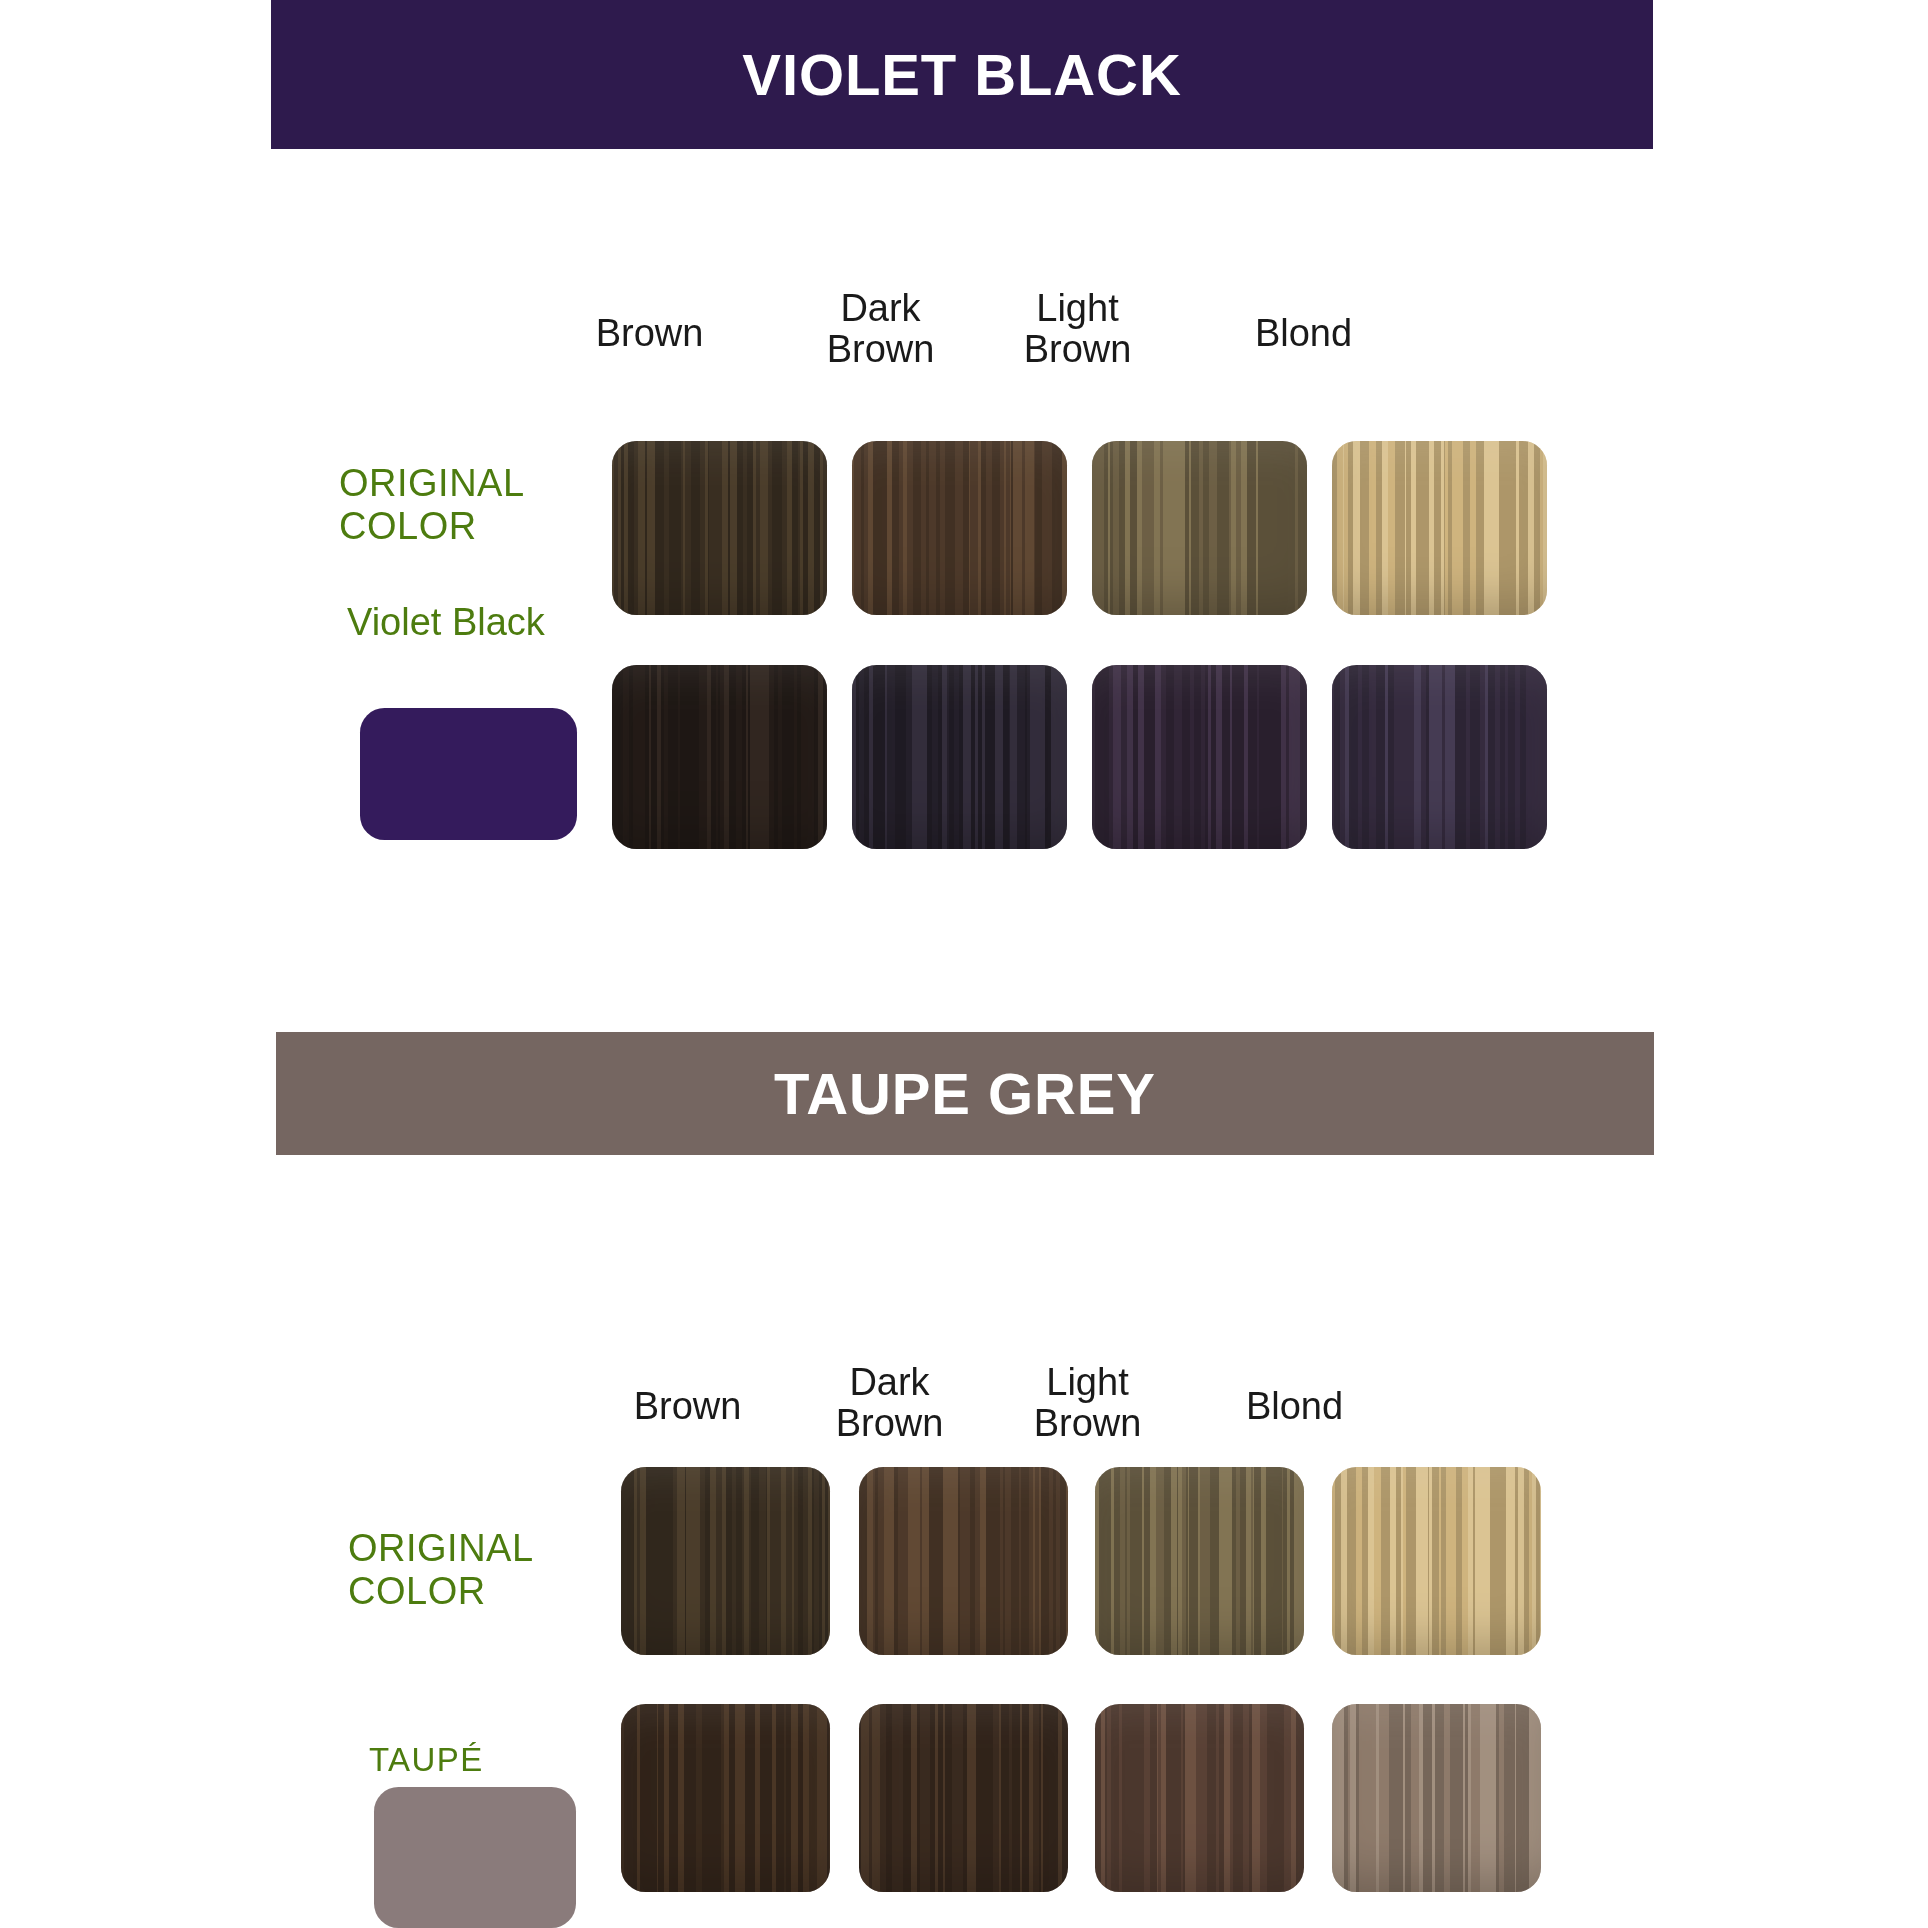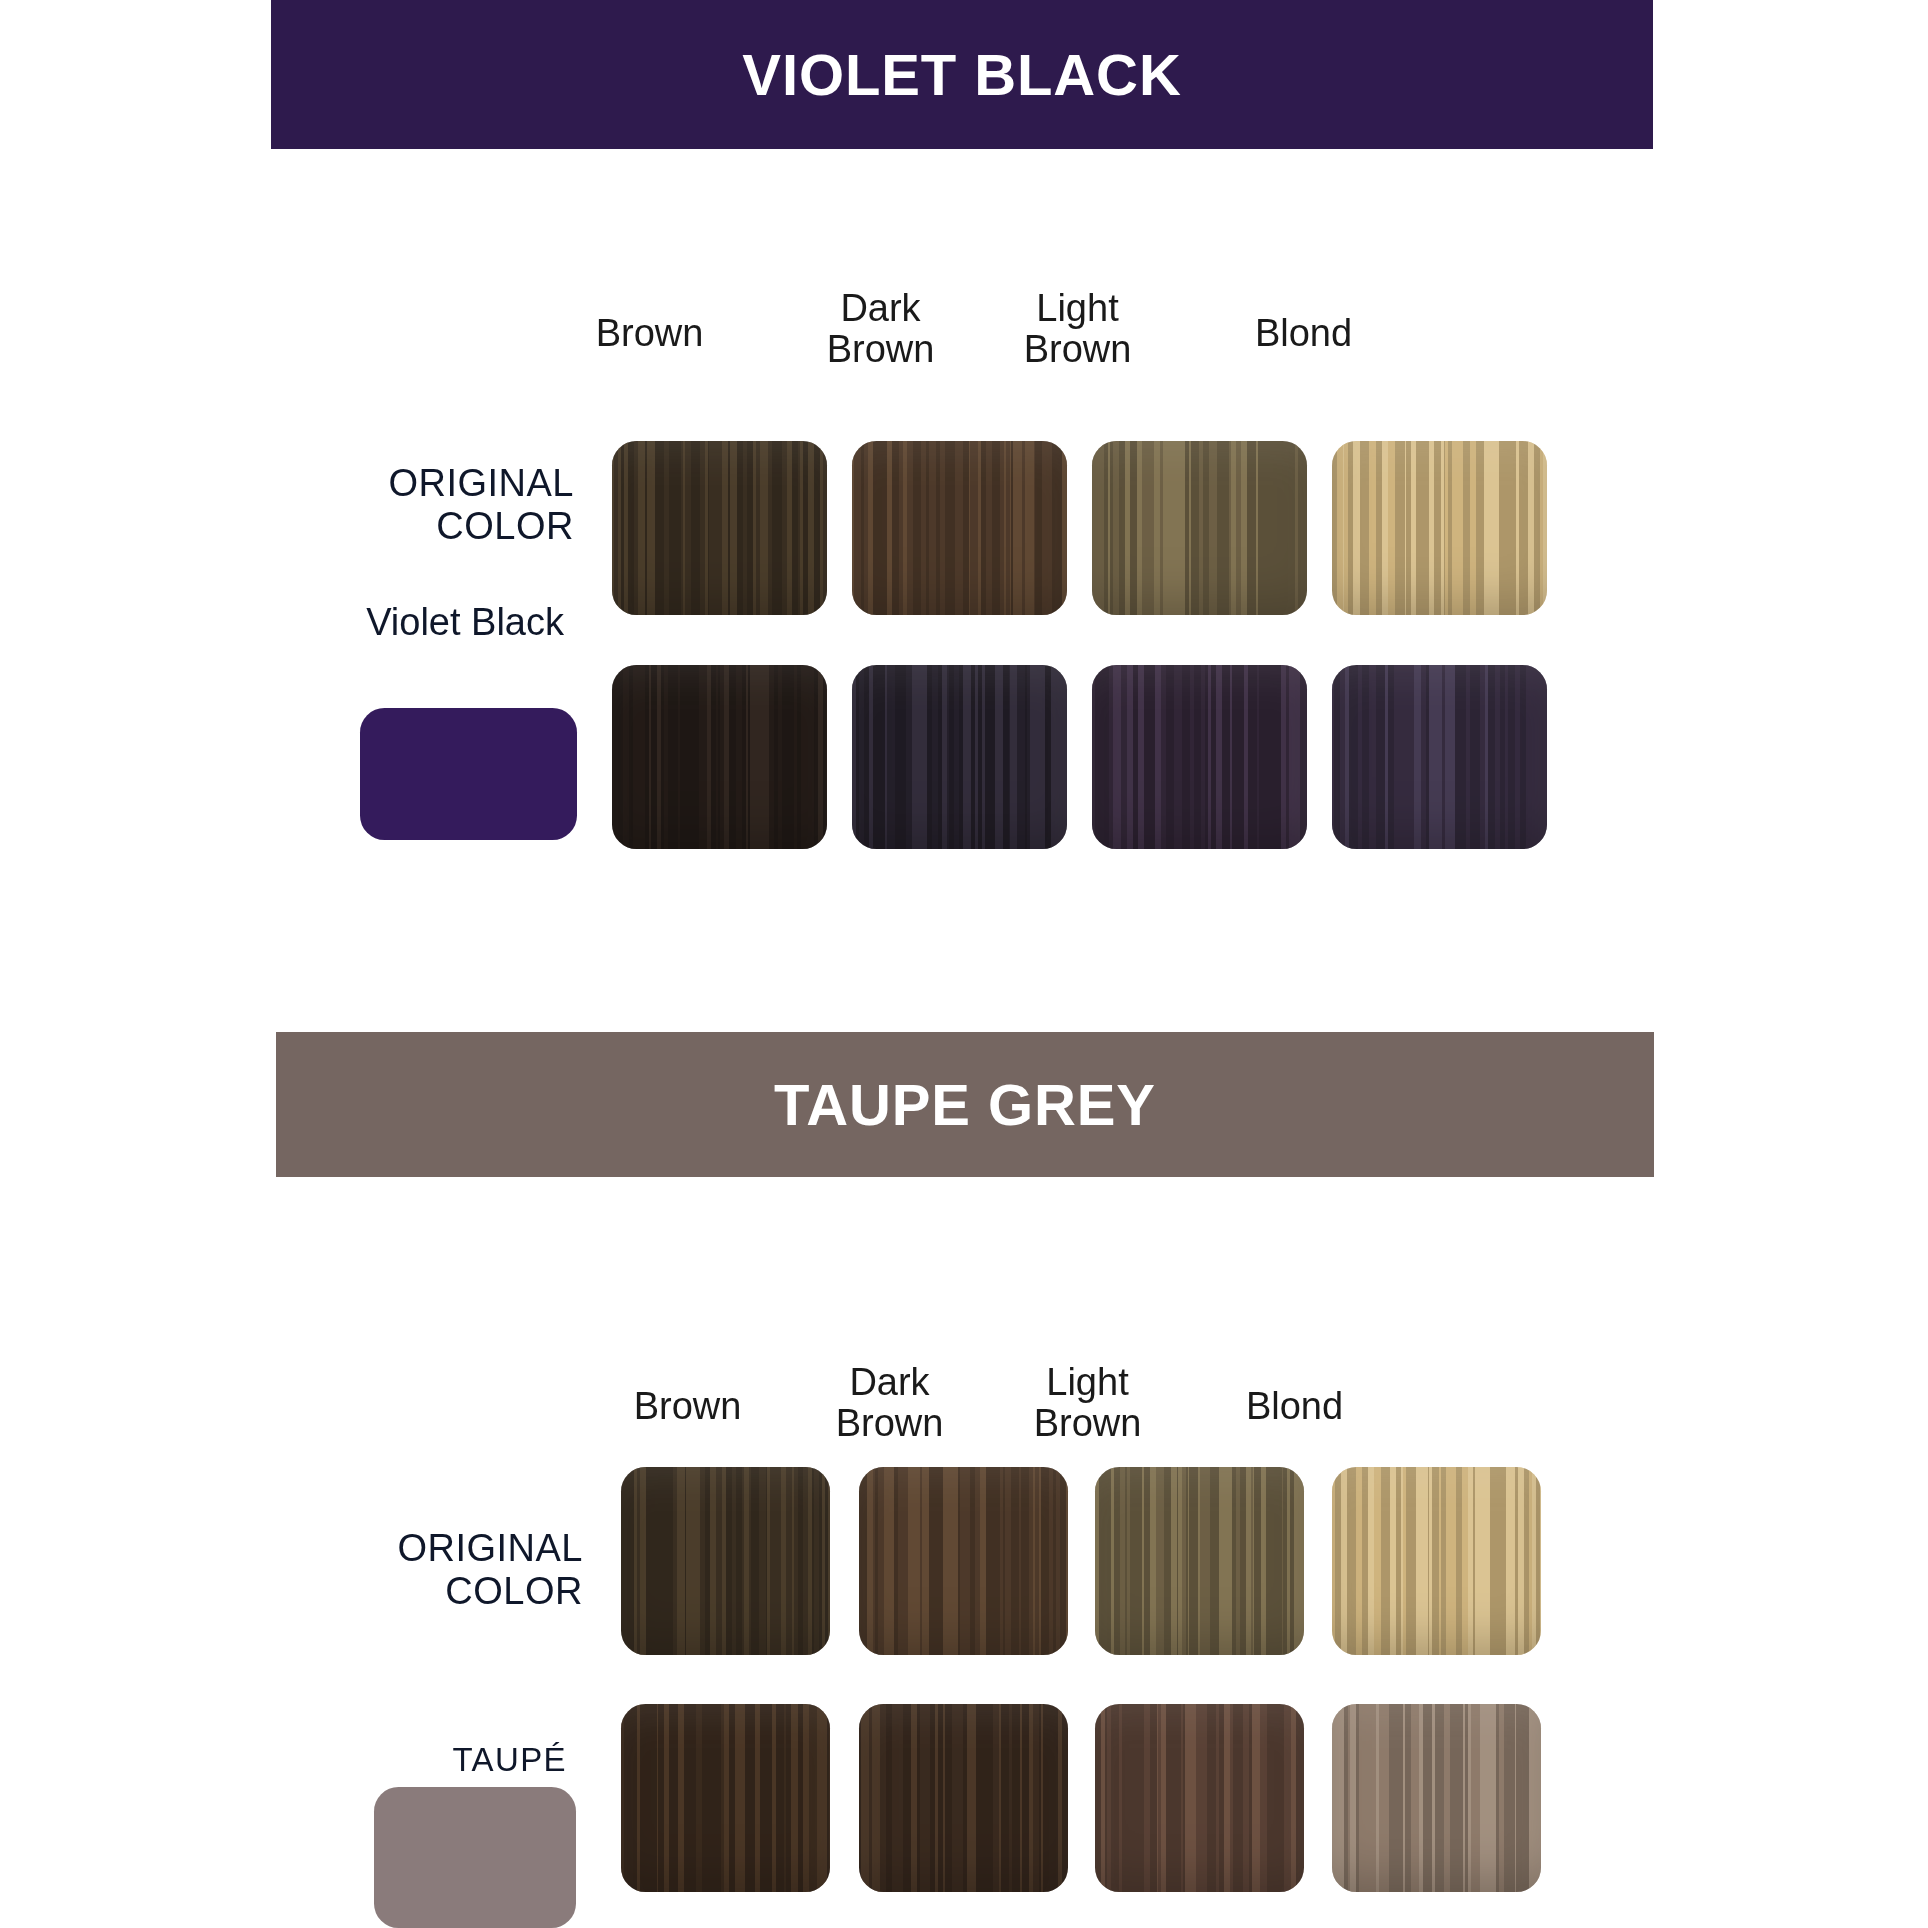--- a/index.html
+++ b/index.html
@@ -43,21 +43,21 @@
     left: 271px;
     top: 0px;
     width: 1382px;
     height: 149px;
     background: #2e1a4d;
   }
   #banner-taupe {
     left: 276px;
     top: 1032px;
     width: 1378px;
-    height: 145px;
+    height: 123px;
     background: #756661;
   }
 
   
   .section {
     position: absolute;
     left: 0;
     width: 1928px;
   }
   #section-violet { top: 149px; height: 883px; }
@@ -75,22 +75,22 @@
     text-align: center;
     font-size: 38px;
     line-height: 1.08;
     color: #1a1a1a;
     font-family: "Liberation Sans", sans-serif;
   }
 
   
   .row-label {
     position: absolute;
-    text-align: right;
-    color: #0f172a;
+    text-align: left;
+    color: #4d7c0f;
     line-height: 1.12;
     font-family: "Liberation Sans", sans-serif;
   }
   .row-label.original {
     font-size: 38px;
     letter-spacing: 0.5px;
   }
   .row-label.shade-name {
     font-size: 38px;
   }

